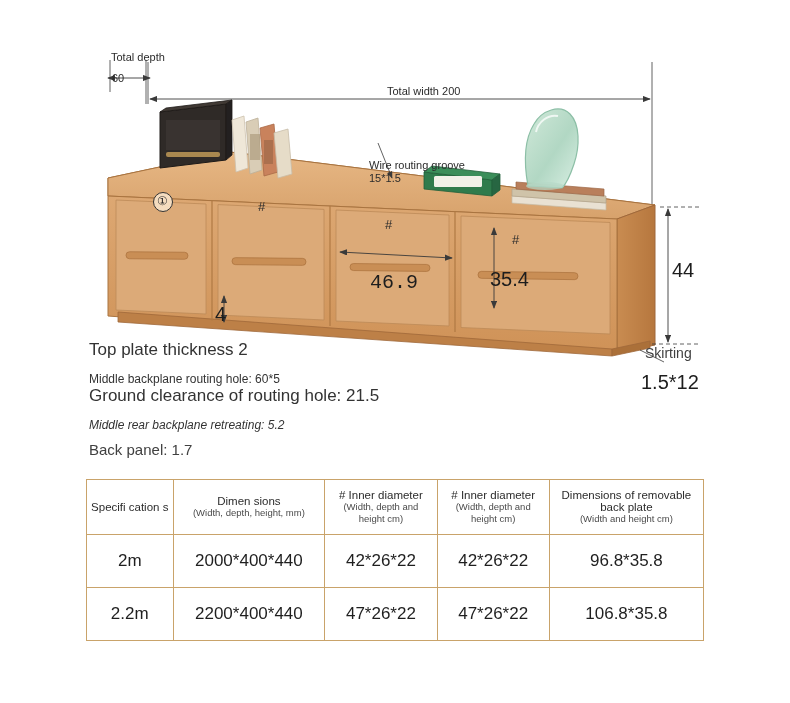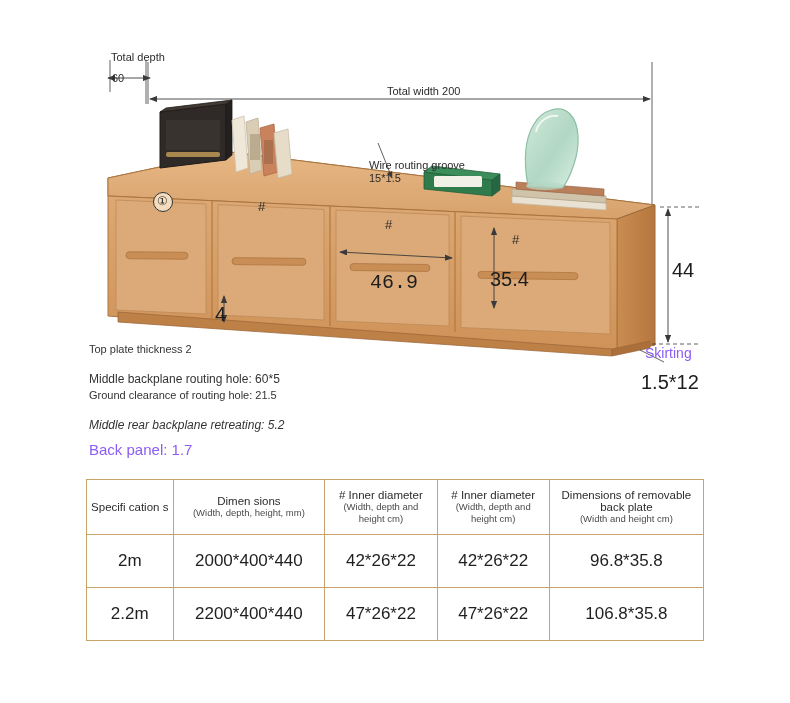--- a/index.html
+++ b/index.html
@@ -37,26 +37,26 @@
   }
   .dim-lg {
     position: absolute;
     color: #1d1d1d;
     font-size: 20px;
     line-height: 22px;
   }
   .note {
     position: absolute;
     color: #333333;
-    font-size: 11px;
+    font-size: 17px;
     line-height: 13px;
   }
   .note-lg {
     position: absolute;
-    color: #8b5cf6;
+    color: #404040;
     font-size: 15px;
     line-height: 17px;
   }
 
   
   #spec-table {
     position: absolute;
     left: 86px;
     top: 479px;
     width: 618px;

